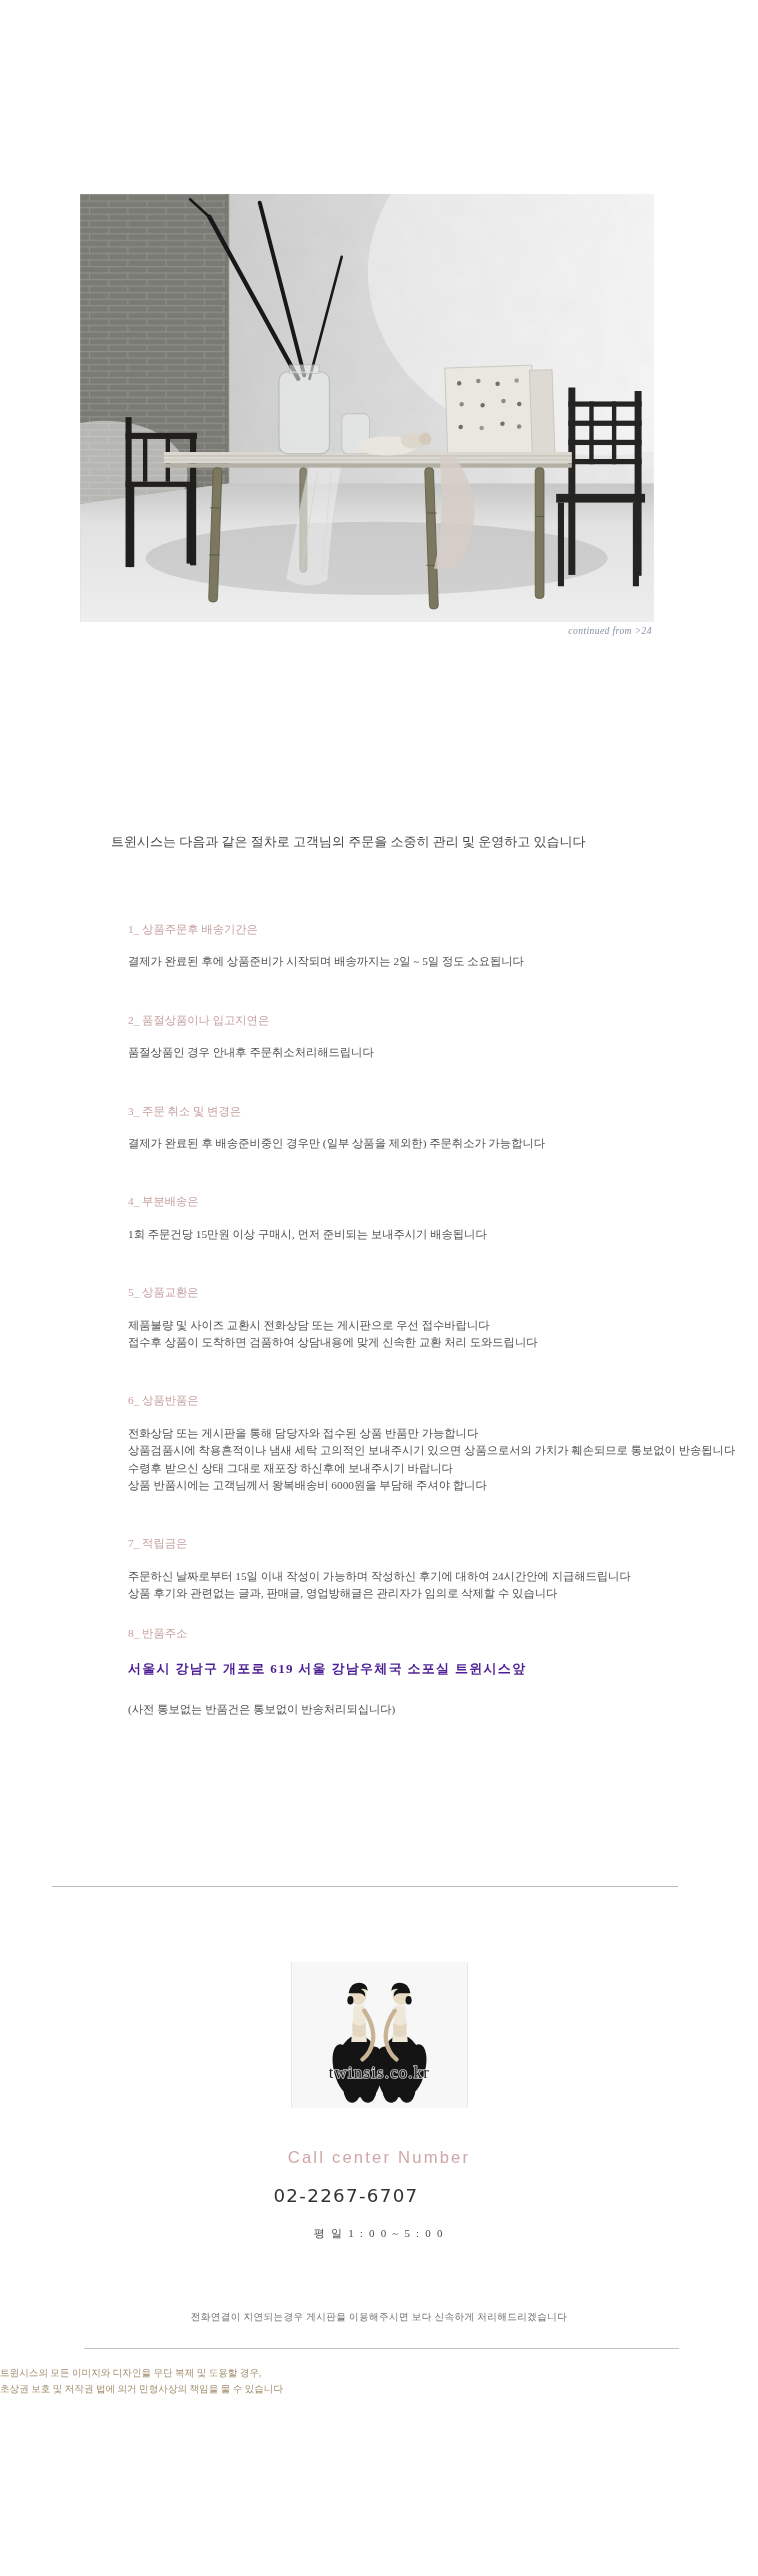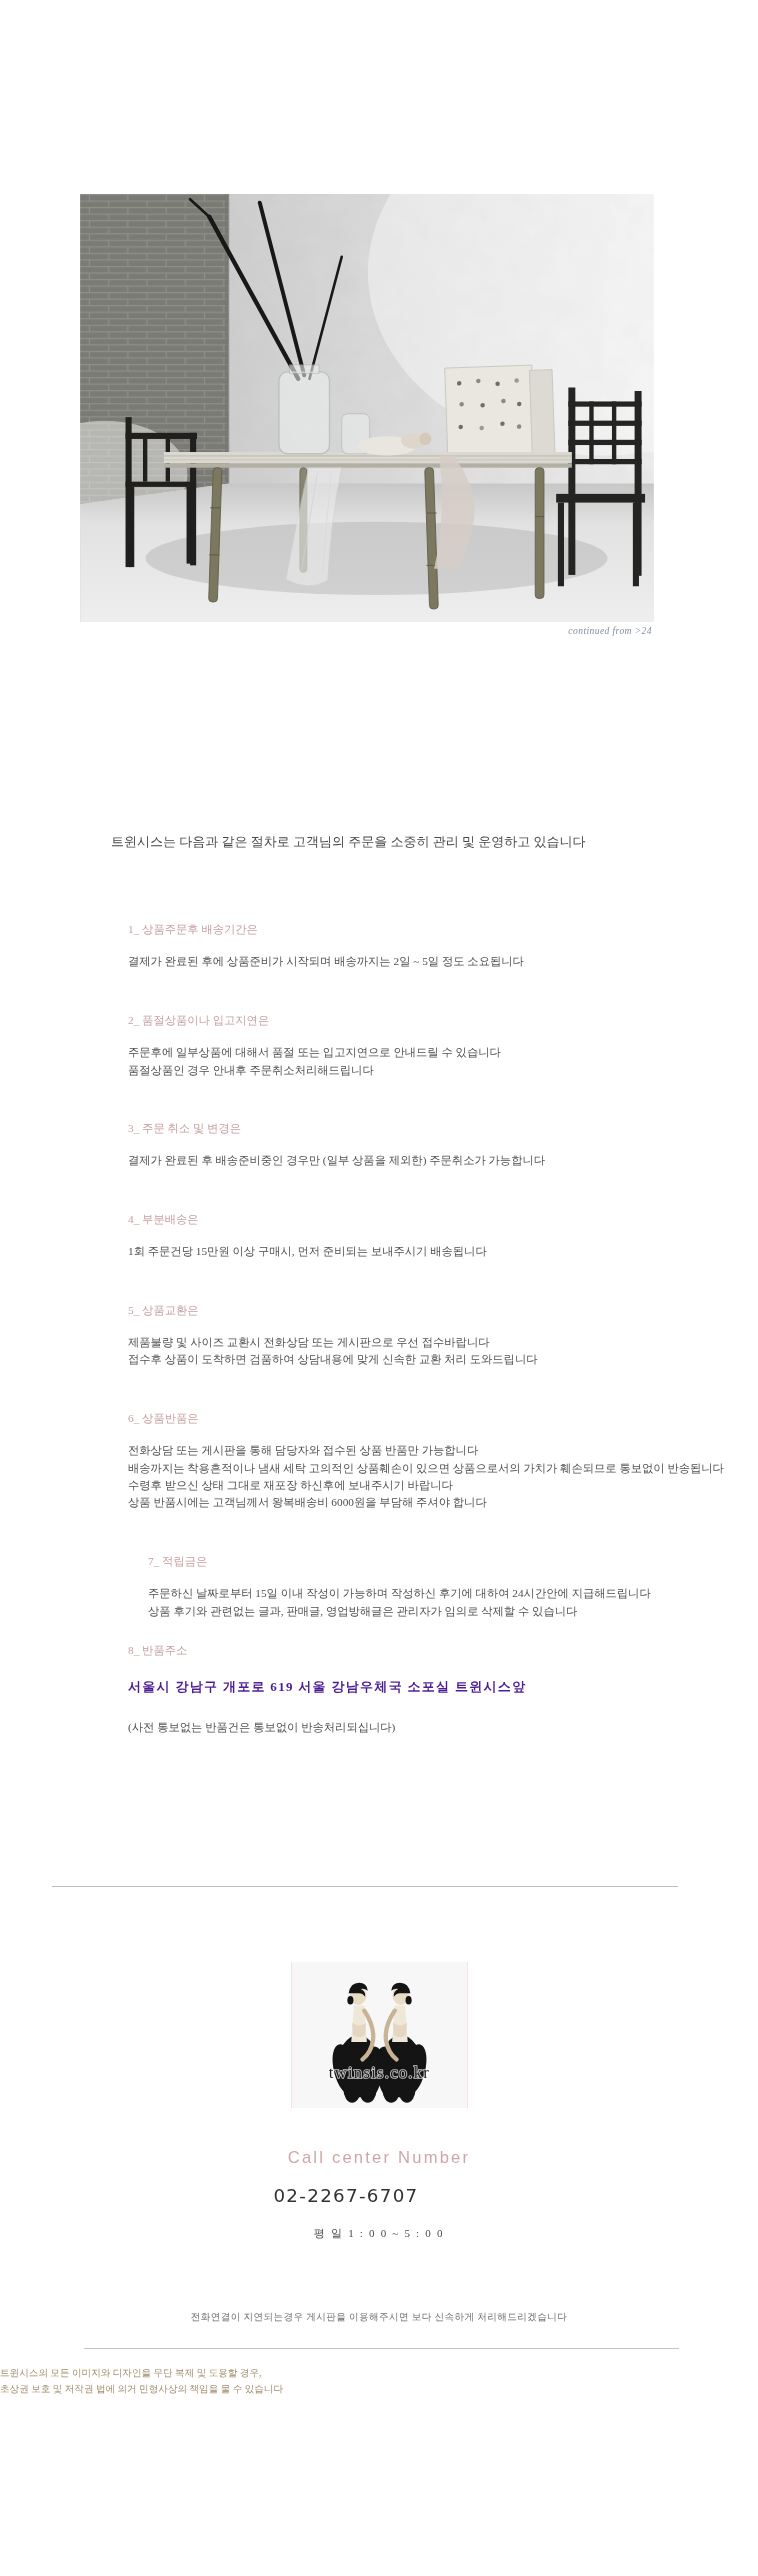--- a/index.html
+++ b/index.html
@@ -9,21 +9,21 @@
   
   .photo{position:absolute;left:80px;top:194px;width:574px;height:428px;overflow:hidden;}
   .photo svg{display:block;}
   .caption{position:absolute;left:80px;top:625px;width:572px;text-align:right;
            font-style:italic;font-size:9.6px;color:#8590a2;letter-spacing:0.4px;}
 
   
   .intro{position:absolute;left:111px;top:833px;width:610px;font-size:13px;color:#474747;}
   .sections{position:absolute;left:128px;top:922px;width:610px;}
   .sec{margin:0 0 42px 0;}
-  .sec.tight{margin-bottom:23px;margin-left:20px;}
+  .sec.tight{margin-bottom:23px;}
   .sec-title{font-size:11.3px;color:#c79f9f;height:17.4px;margin-bottom:14px;}
   .sec-line{font-size:11.3px;color:#4f4f4f;line-height:17.4px;}
   .addr{font-size:13px;font-weight:bold;color:#4c1d95;letter-spacing:1.3px;margin:17.4px 0 23px 0;}
 
   
   .divider{position:absolute;border-top:0.9px solid #bcbcbc;height:0;}
   .divider-1{left:52px;top:1886px;width:626px;}
   .divider-2{left:84px;top:2348px;width:595px;border-color:#c4c4c4;}
   .logo{position:absolute;left:291px;top:1962px;width:177px;height:146px;background:#f9a8d4;}
   .callcenter{position:absolute;left:0;top:2148px;width:758px;text-align:center;
@@ -180,21 +180,20 @@
 
   <div class="sections">
 
     <section class="sec">
       <div class="sec-title">1_ 상품주문후 배송기간은</div>
       <div class="sec-line">결제가 완료된 후에 상품준비가 시작되며 배송까지는 2일 ~ 5일 정도 소요됩니다</div>
     </section>
 
     <section class="sec">
       <div class="sec-title">2_ 품절상품이나 입고지연은</div>
-      <div class="sec-line">주문후에 일부상품에 대해서 품절 또는 입고지연으로 안내드릴 수 있습니다</div>
       <div class="sec-line">품절상품인 경우 안내후 주문취소처리해드립니다</div>
     </section>
 
     <section class="sec">
       <div class="sec-title">3_ 주문 취소 및 변경은</div>
       <div class="sec-line">결제가 완료된 후 배송준비중인 경우만 (일부 상품을 제외한) 주문취소가 가능합니다</div>
     </section>
 
     <section class="sec">
       <div class="sec-title">4_ 부분배송은</div>
@@ -203,21 +202,21 @@
 
     <section class="sec">
       <div class="sec-title">5_ 상품교환은</div>
       <div class="sec-line">제품불량 및 사이즈 교환시 전화상담 또는 게시판으로 우선 접수바랍니다</div>
       <div class="sec-line">접수후 상품이 도착하면 검품하여 상담내용에 맞게 신속한 교환 처리 도와드립니다</div>
     </section>
 
     <section class="sec">
       <div class="sec-title">6_ 상품반품은</div>
       <div class="sec-line">전화상담 또는 게시판을 통해 담당자와 접수된 상품 반품만 가능합니다</div>
-      <div class="sec-line">배송까지는 착용흔적이나 냄새 세탁 고의적인 상품훼손이 있으면 상품으로서의 가치가 훼손되므로 통보없이 반송됩니다</div>
+      <div class="sec-line">상품검품시에 착용흔적이나 냄새 세탁 고의적인 보내주시기 있으면 상품으로서의 가치가 훼손되므로 통보없이 반송됩니다</div>
       <div class="sec-line">수령후 받으신 상태 그대로 재포장 하신후에 보내주시기 바랍니다</div>
       <div class="sec-line">상품 반품시에는 고객님께서 왕복배송비 6000원을 부담해 주셔야 합니다</div>
     </section>
 
     <section class="sec tight">
       <div class="sec-title">7_ 적립금은</div>
       <div class="sec-line">주문하신 날짜로부터 15일 이내 작성이 가능하며  작성하신 후기에 대하여 24시간안에 지급해드립니다</div>
       <div class="sec-line">상품 후기와 관련없는 글과, 판매글, 영업방해글은 관리자가 임의로 삭제할 수 있습니다</div>
     </section>
 

